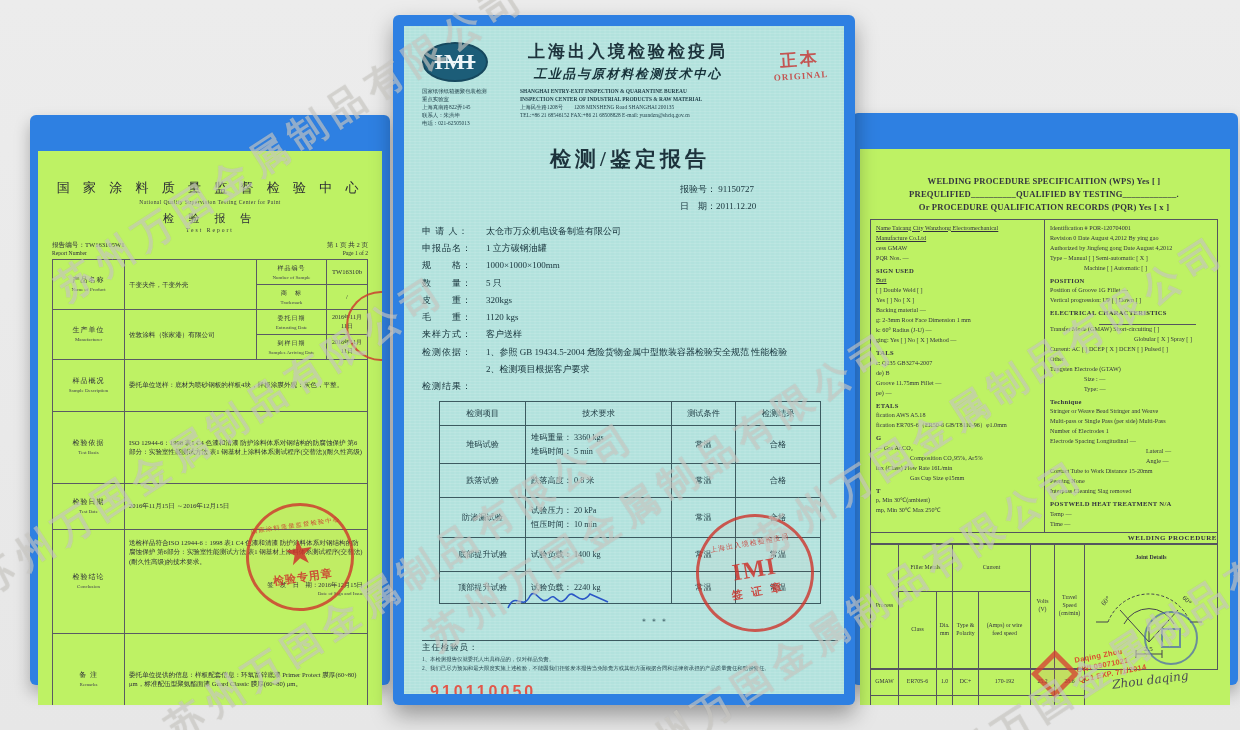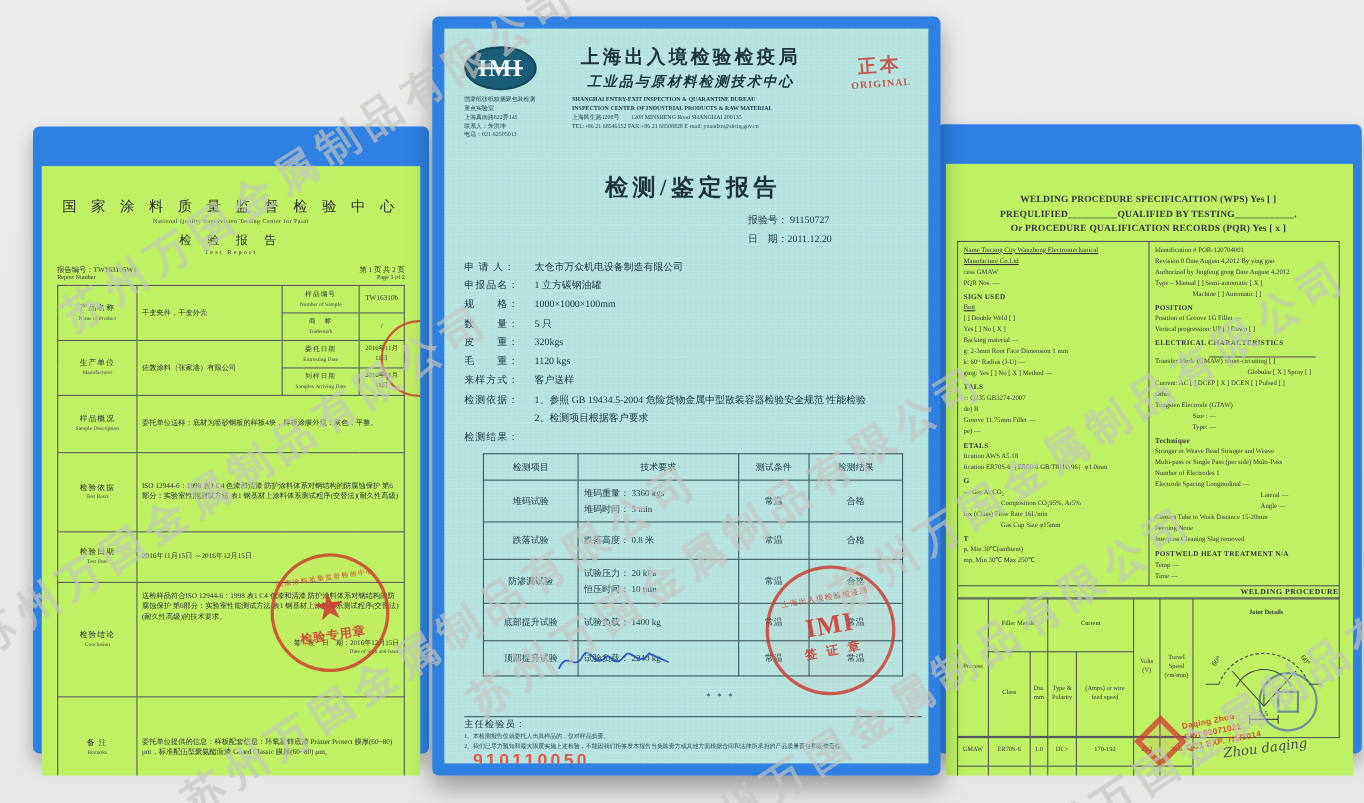--- a/index.html
+++ b/index.html
@@ -58,21 +58,21 @@
   .imi-logo span { color:#eef6f8; font-size:22px; font-weight:bold; letter-spacing:1px; text-decoration:line-through; text-decoration-thickness:2px;}
   .cd-titles { flex:1; text-align:center; }
   .cd-org { font-size:17px; font-weight:bold; letter-spacing:3px; color:#1d333c;}
   .cd-center { font-size:12.5px; font-weight:bold; letter-spacing:2px; margin-top:3px; font-style:italic;}
   .cd-orig { position:absolute; right:16px; top:22px; color:rgba(198,60,58,.85); text-align:center; transform:rotate(-4deg); z-index:7;}
   .cd-orig .cn{ font-size:17px; font-weight:bold; letter-spacing:3px; border:0;}
   .cd-orig .en{ font-size:9px; font-weight:bold; letter-spacing:1px;}
   .cd-addr { margin-top:4px; font-size:5.4px; line-height:1.5; color:#23424c; display:flex; gap:6px;}
   .cd-addr .col1 { width:92px; }
   .cd-addr .col2 { flex:1; }
-  .cd-rt { text-align:center; font-size:21px; font-weight:bold; letter-spacing:4px; margin-top:28px; color:#1d333c;}
+  .cd-rt { text-align:center; font-size:21px; font-weight:bold; letter-spacing:4px; margin-top:17px; color:#1d333c;}
   .cd-nos { margin-top:8px; margin-left:258px; font-size:9px; line-height:1.9;}
   .cd-fields { margin-top:8px; font-size:9px; line-height:1.92;}
   .cd-fields .row { display:flex; }
   .cd-fields .lab { width:64px; flex:0 0 auto; letter-spacing:1px;}
   .cd-fields .val { flex:1; }
   .cd-fields .cont { margin-left:64px; }
   .cd-table { border-collapse:collapse; margin:6px auto 0 auto; width:382px; table-layout:fixed;}
   .cd-table th,.cd-table td { border:1px solid #3c5a60; font-size:8.2px; padding:4px 5px; text-align:center; font-weight:normal; color:#1d3840;}
   .cd-table th { height:24px; }
   .cd-table td.req { text-align:left; line-height:1.7;}

